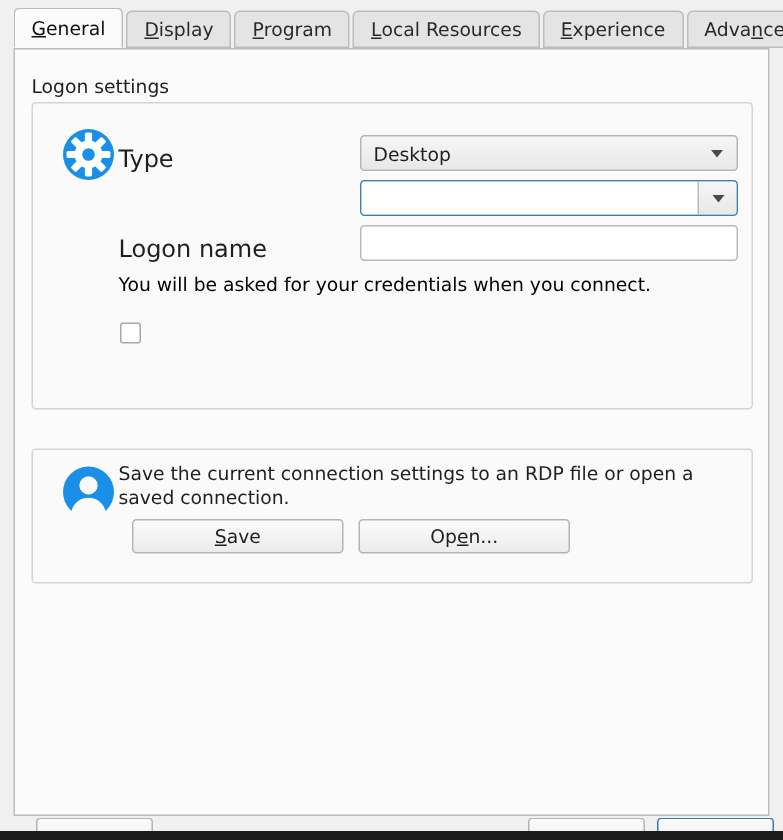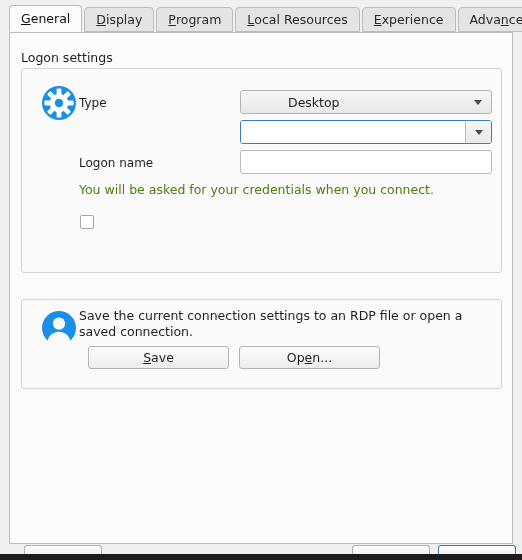--- a/index.html
+++ b/index.html
@@ -76,40 +76,40 @@
   .grp-conn-title { left: 11px; top: 248px; }
   .grp-conn { left: 11px; top: 266px; width: 481px; height: 90px; }
 
   
   .gear-icon { position: absolute; left: 19px; top: 16px; width: 36px; height: 36px; }
   .person-icon { position: absolute; left: 19px; top: 10px; width: 36px; height: 36px; }
 
   
   .field-label {
     position: absolute;
-    font-size: 12px; color: #1f1f1f;
+    font-size: 16px; color: #1f1f1f;
     white-space: nowrap;
   }
   .lbl-type   { left: 57px; top: 27px; }
   .lbl-server { left: 57px; top: 57px; }
   .lbl-user   { left: 57px; top: 87px; }
 
   
   .combo {
     position: absolute;
     left: 218px; width: 252px; height: 24px; top: 21px;
     background: linear-gradient(#f6f6f6, #e8e8e8);
     border: 1px solid #b4b4b4;
     border-radius: 3px;
     display: flex; align-items: center;
     padding: 0 4px 0 8px;
     font-size: 12.5px;
     color: #1f1f1f;
   }
-  .combo .val { flex: 1; white-space: nowrap; overflow: hidden; margin-left: 39px; }
+  .combo .val { flex: 1; white-space: nowrap; overflow: hidden; }
   .arrow {
     width: 0; height: 0;
     border-left: 4.5px solid transparent;
     border-right: 4.5px solid transparent;
     border-top: 5px solid #4a4a4a;
     margin-right: 5px;
   }
 
   
   .combo-edit {
@@ -142,21 +142,21 @@
     border: 1px solid #b9b9b9;
     border-radius: 3px;
     display: flex; align-items: center;
     padding: 0 6px;
     font-size: 12.5px; color: #1f1f1f;
   }
 
   
   .hint {
     position: absolute; left: 57px; top: 113px;
-    font-size: 12.5px; color: #4d7c0f;
+    font-size: 12.5px; color: #000000;
     white-space: nowrap;
   }
 
   
   .checkrow {
     position: absolute; left: 58px; top: 146px;
     display: flex; align-items: center;
   }
   .checkbox {
     width: 14px; height: 14px;

